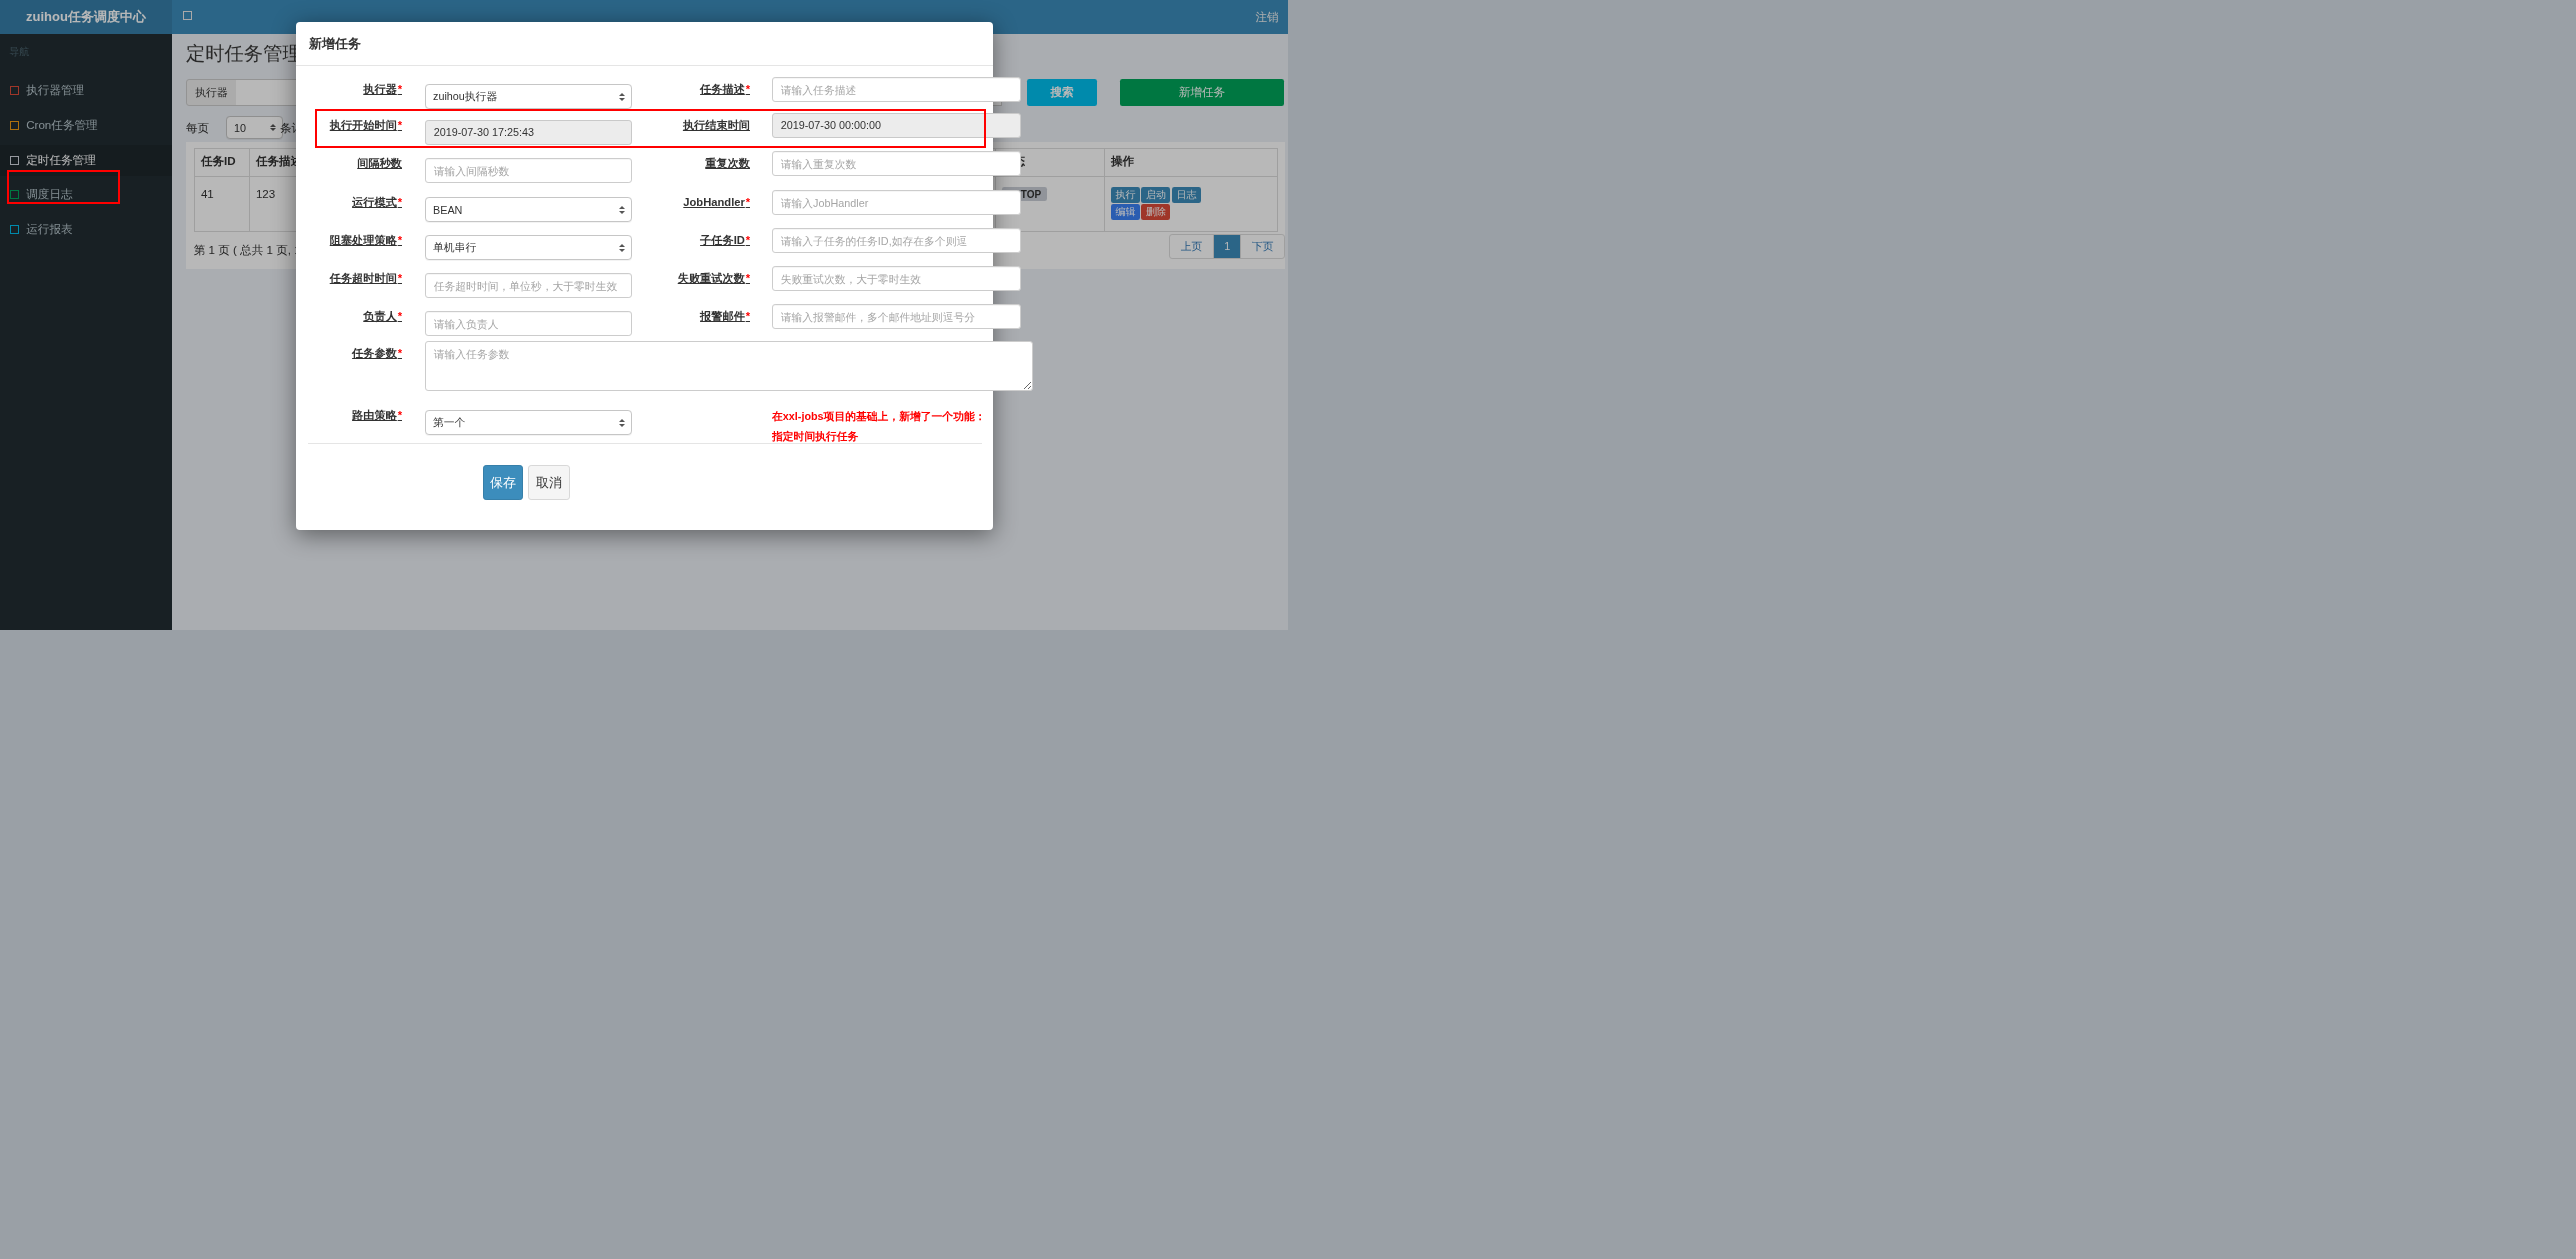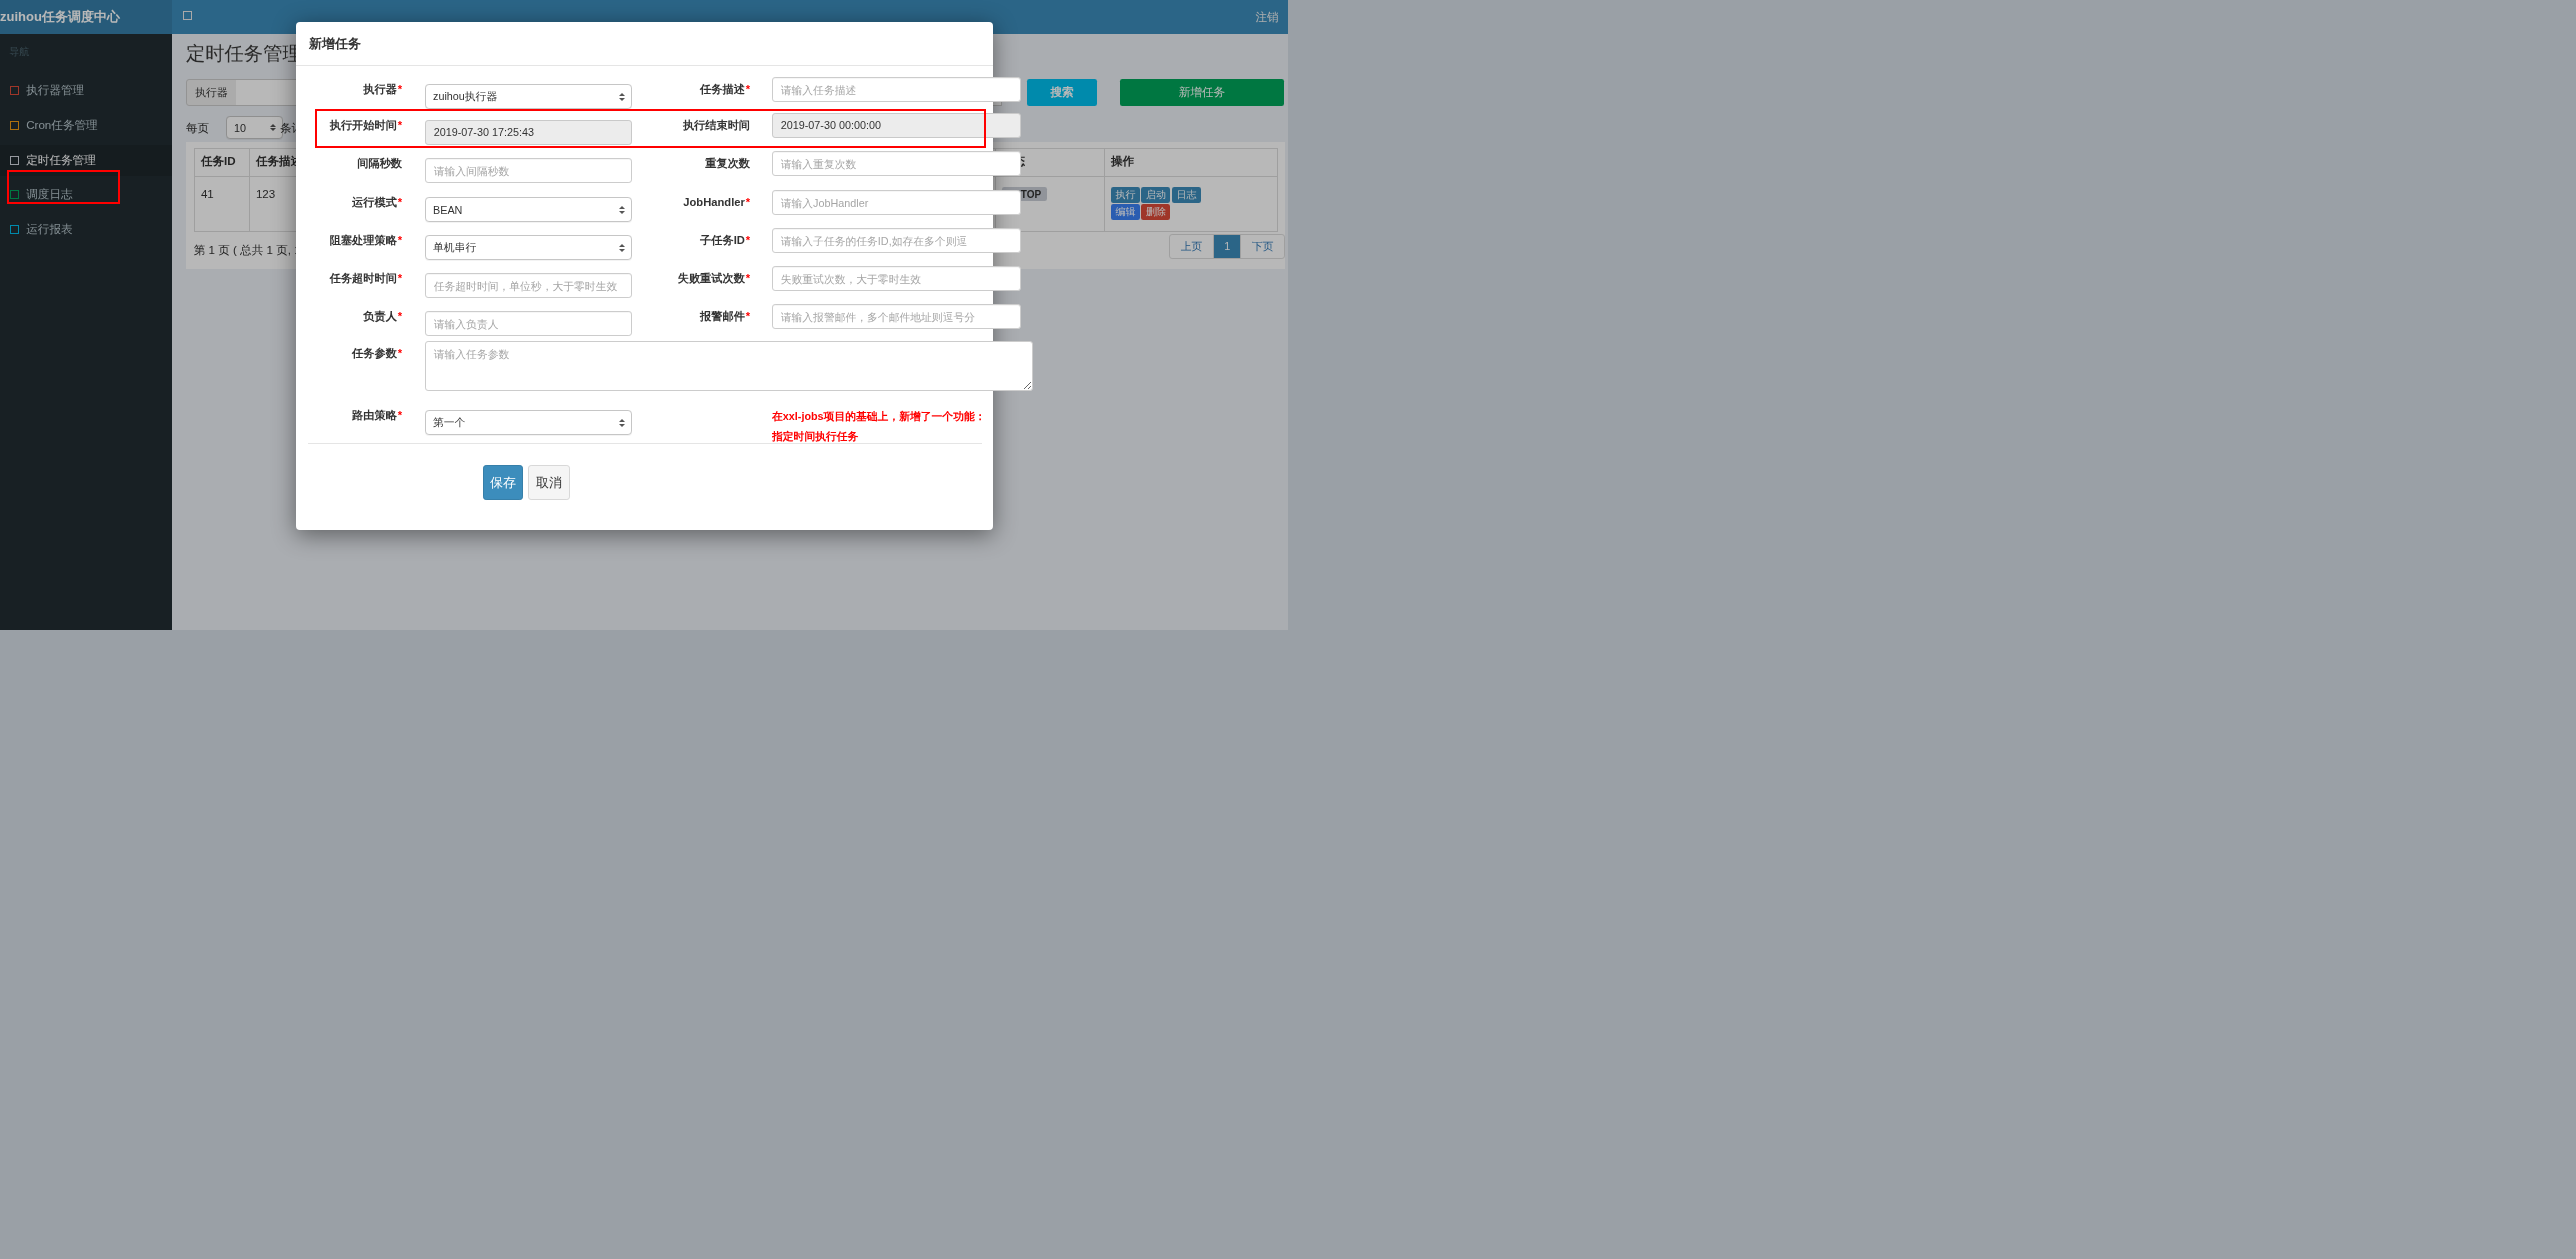--- a/index.html
+++ b/index.html
@@ -2,21 +2,21 @@
 <html style="font-size:12.4px"><head>
 <meta charset="utf-8">
 <style>
   html,body{margin:0;padding:0;background:#9aa0a6;}
   *{box-sizing:border-box;font-family:"Liberation Sans","DejaVu Sans",sans-serif;}
   #stage{position:relative;width:1288px;height:630px;overflow:hidden;background:#ecf0f5;}
 
   
   .app-header{position:absolute;left:0;top:0;width:1288px;height:34px;background:#3c8dbc;z-index:10;}
   .logo{position:absolute;left:0;top:0;width:172px;height:34px;background:#367fa9;color:#fff;
-        font-size:13px;font-weight:bold;line-height:34px;letter-spacing:0;}
+        font-size:13px;font-weight:bold;line-height:34px;text-align:center;letter-spacing:0;}
   .toggle{position:absolute;left:183px;top:10.8px;width:9.3px;height:9.3px;border:1.5px solid #eaeaea;}
   .logout{position:absolute;right:9.3px;top:0;height:34px;line-height:34px;color:#f0f0f0;font-size:11.6px;cursor:pointer;}
 
   
   .sidebar{position:absolute;left:0;top:34px;width:172px;height:596px;background:#222d32;z-index:10;}
   .nav-header{position:absolute;left:9.3px;top:10.8px;color:#4b646f;font-size:10px;}
   .side-item{position:absolute;left:0;width:172px;height:31px;display:flex;align-items:center;
              padding-left:10px;gap:7.7px;color:#b8c7ce;font-size:11.6px;cursor:pointer;}
   .side-item.active{background:#1e282c;color:#fff;}
   .sq{width:8.5px;height:8.5px;border:1.5px solid currentColor;flex:0 0 auto;}
@@ -63,21 +63,21 @@
   
   .anno{position:absolute;border:2.3px solid #f00;z-index:120;pointer-events:none;}
   .anno-sidebar{left:7px;top:170px;width:113px;height:34px;}
 
   
   .modal{position:absolute;left:296px;top:22.4px;width:697px;height:508px;background:#fff;border-radius:3.9px;
          box-shadow:0 4.6px 23px rgba(0,0,0,0.45);z-index:100;}
   .modal-title{position:absolute;left:13px;top:12.4px;font-size:13px;font-weight:600;color:#333;}
   .modal-divider{position:absolute;left:0;top:43px;width:697px;border-top:0.8px solid #e5e5e5;}
   .frow{position:absolute;height:25px;}
-  .flabel{position:absolute;top:0;height:25px;line-height:25px;font-size:11.2px;font-weight:bold;color:#333;text-align:right;white-space:nowrap;}
+  .flabel{position:absolute;top:0;height:25px;line-height:25px;font-size:11.2px;font-weight:bold;color:#333;text-align:right;white-space:nowrap;text-decoration:underline;}
   .flabel .req{color:#f00;margin-left:0.8px;}
   .lab-l{left:0;width:106px;}
   .lab-r{left:338px;width:116px;}
   .fld-l{position:absolute;left:129px;top:0;width:207px;height:25px;margin-top:7px;}
   .fld-r{position:absolute;left:476px;top:0;width:249px;height:25px;}
   .txt{width:100%;height:100%;border:0.8px solid #ccc;border-radius:3.1px;padding:0 7.7px;font-size:10.8px;color:#333;
        box-shadow:inset 0 0.8px 0.8px rgba(0,0,0,0.05);outline:none;}
   .txt::placeholder{color:#a5a5a5;opacity:1;}
   .ro{background:#ececec;border:0.8px solid #c9c9c9;border-radius:3.1px;height:25px;line-height:23px;
       padding:0 7.7px;font-size:10.8px;color:#333;white-space:nowrap;overflow:hidden;}

